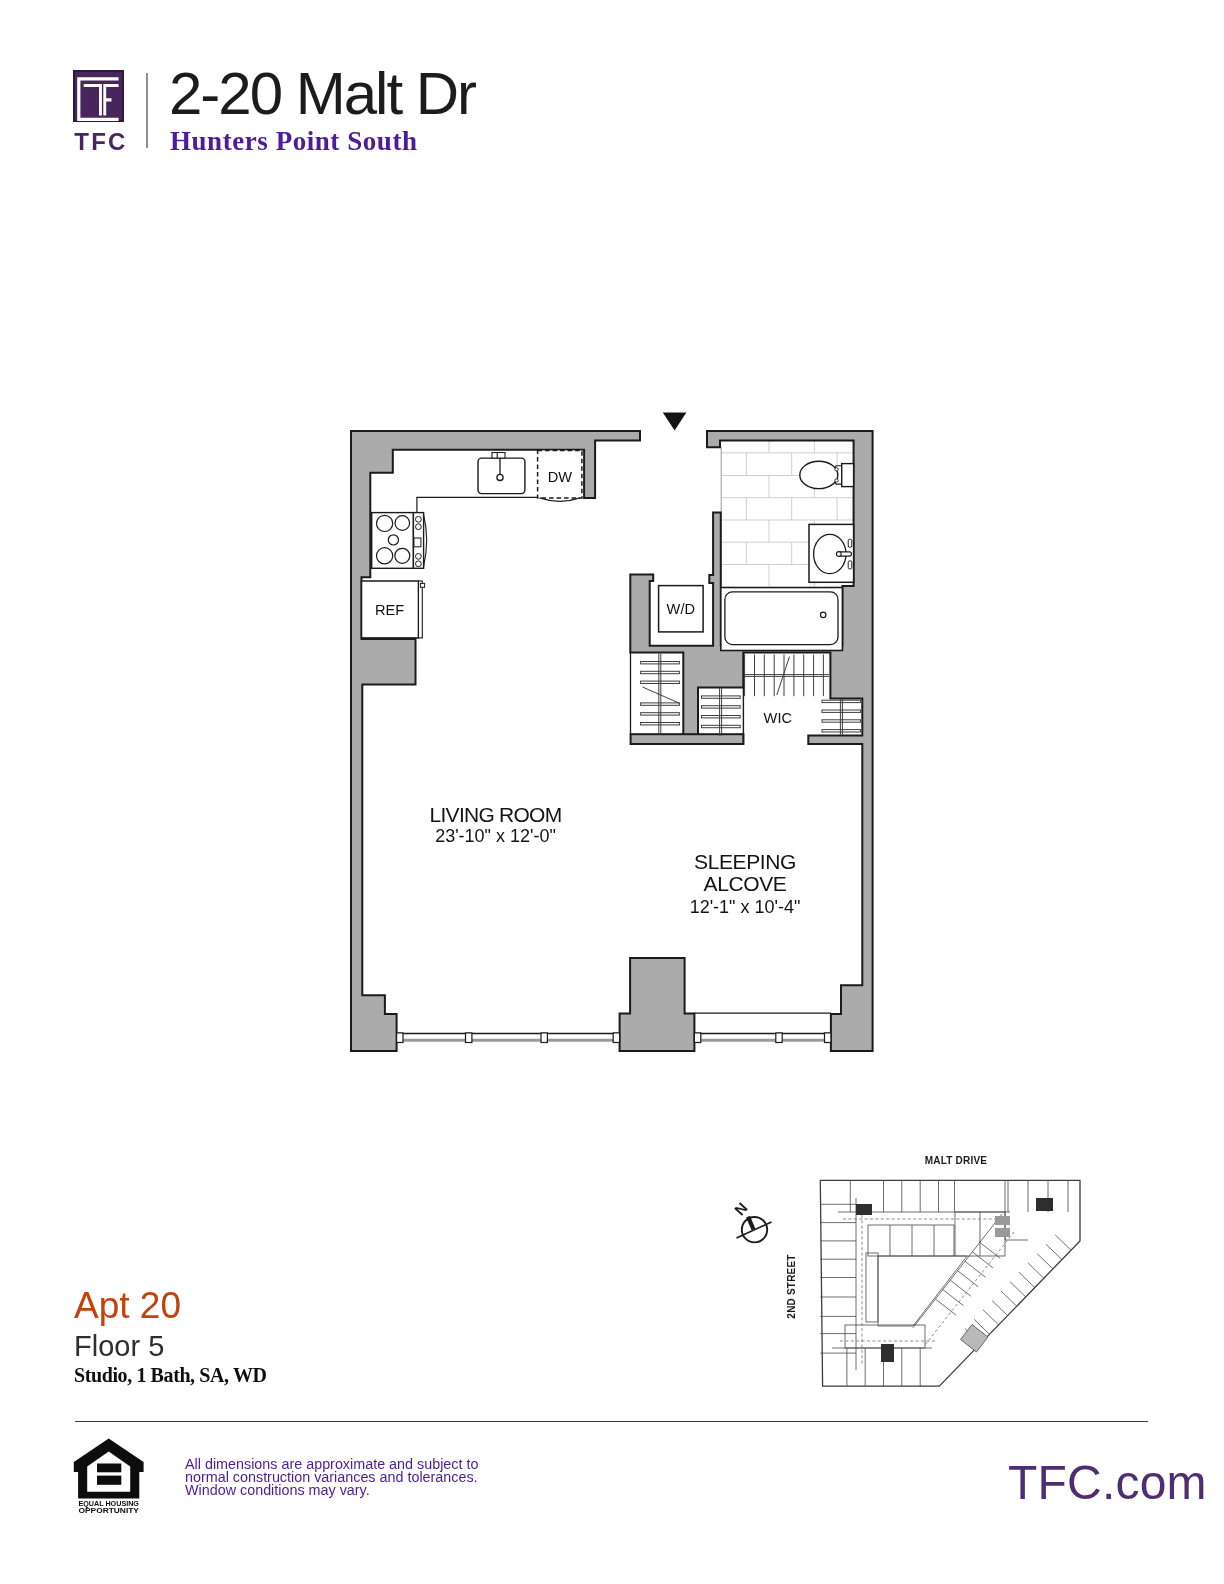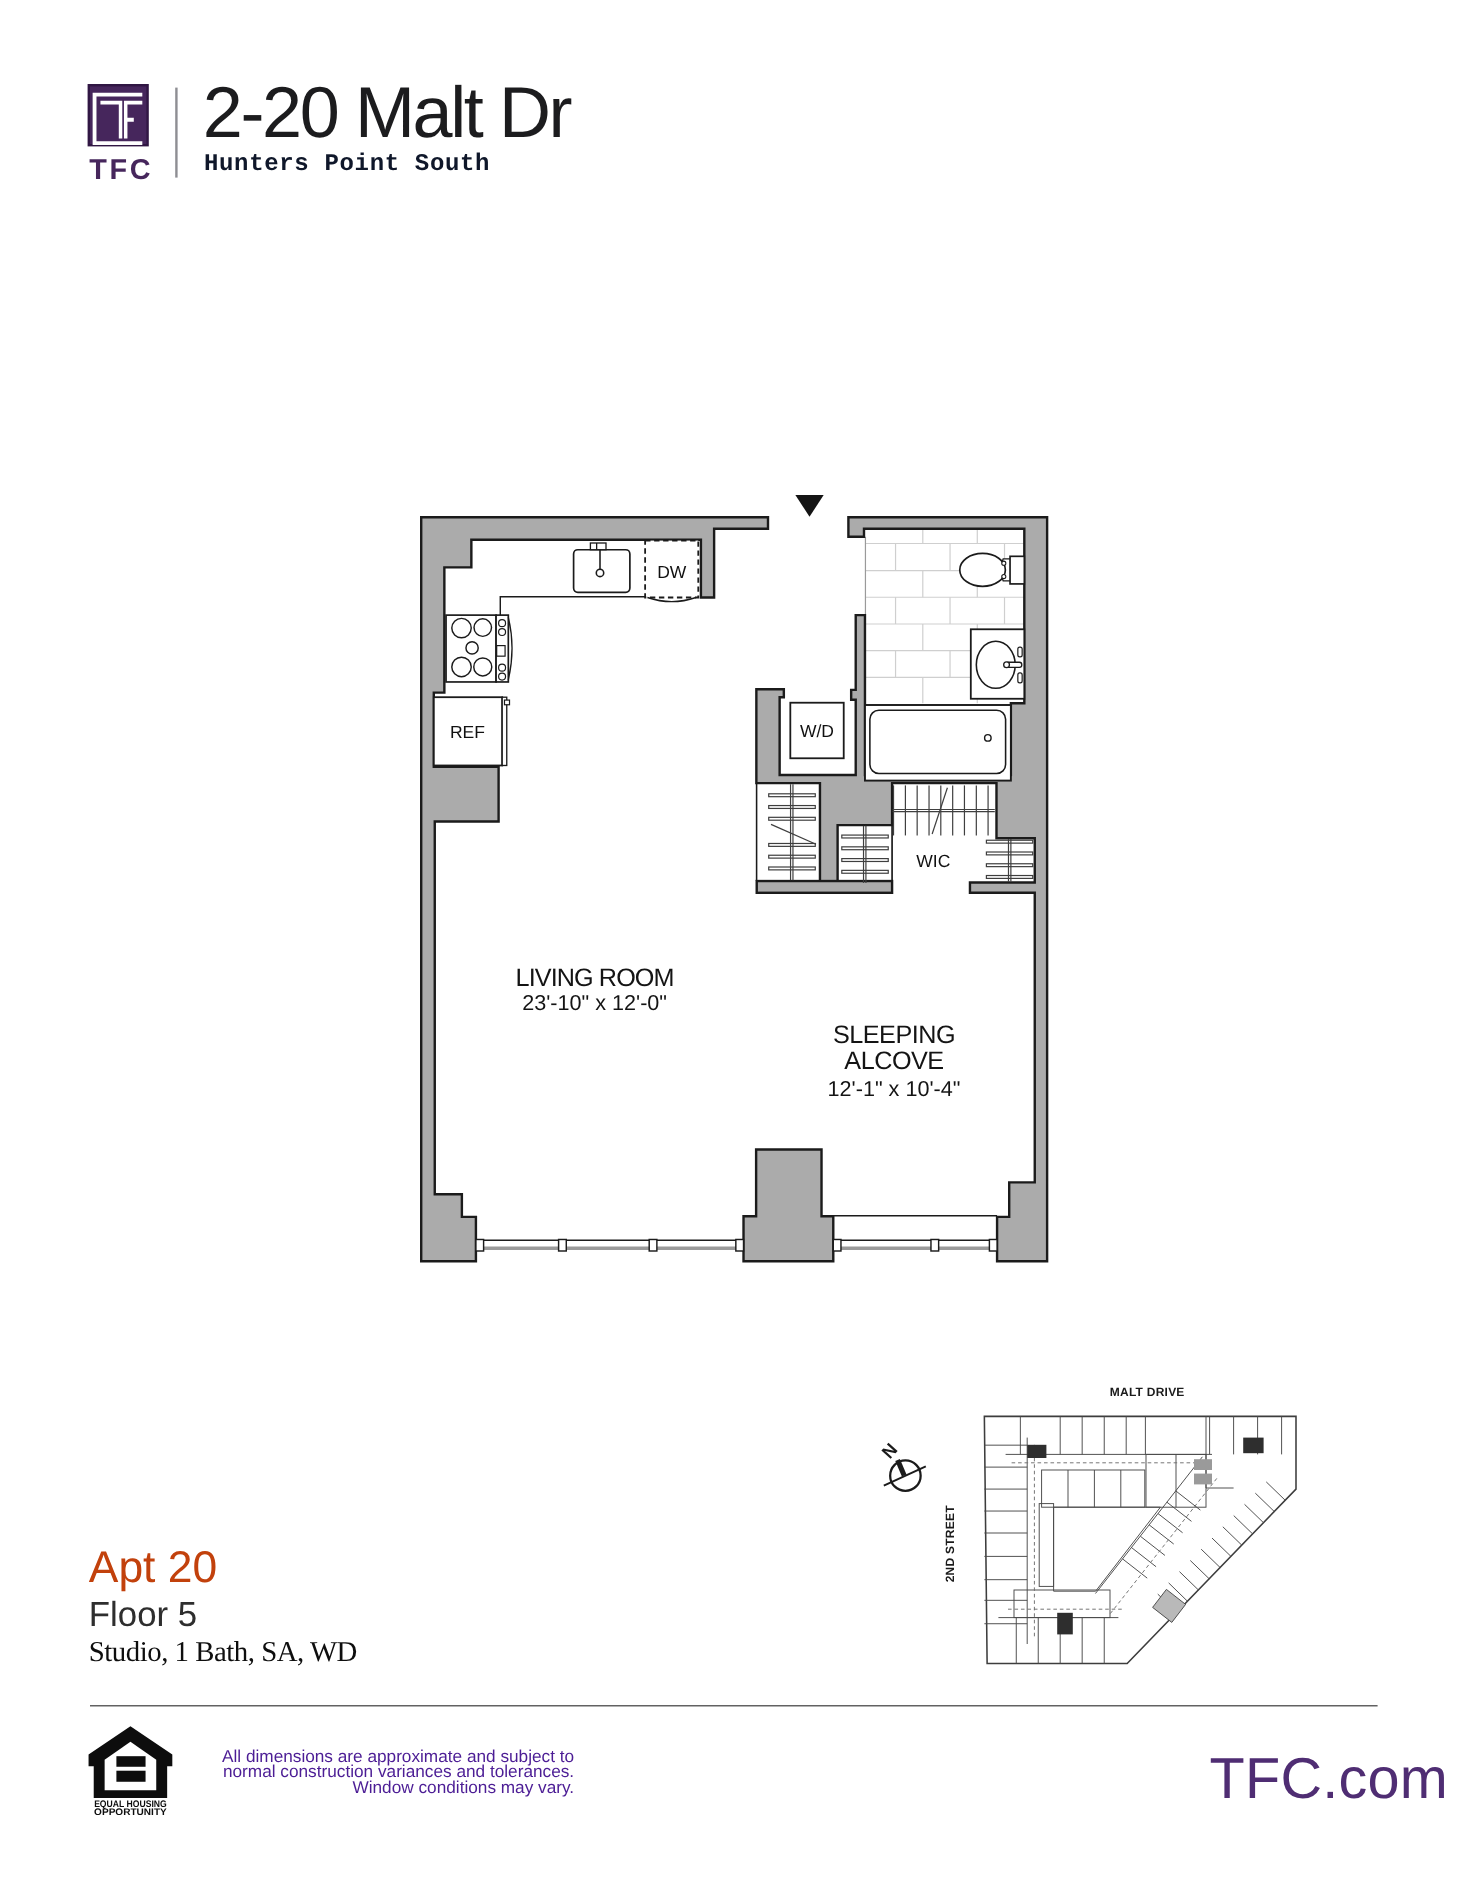--- a/index.html
+++ b/index.html
@@ -1,25 +1,25 @@
 <!DOCTYPE html>
 <html><head>
 <meta charset="utf-8">
 <style>
   html,body { margin:0; padding:0; background:#ffffff; }
   body { width:1224px; height:1584px; position:relative; overflow:hidden;
          font-family:"Liberation Sans", sans-serif; }
-  .abs { position:absolute; white-space:nowrap;text-align:right; }
+  .abs { position:absolute; white-space:nowrap; }
 </style>
 </head>
 <body>
 
 <div class="abs" style="left:169px;top:59px;font-size:60px;color:#1c1c1e;letter-spacing:-2px">2-20 Malt Dr</div>
 
-<div class="abs" style="left:170px;top:126px;font-size:20px;letter-spacing:0.55px;font-weight:bold;font-family:Liberation Mono, monospace;color:#0f172a">Hunters Point South</div>
+<div class="abs" style="left:170px;top:126px;font-size:27px;letter-spacing:0.55px;font-weight:bold;font-family:Liberation Serif, serif;color:#4c1d95">Hunters Point South</div>
 
 <div class="abs" style="left:146px;top:73px;width:2px;height:75px;background:#8e8e93"></div>
 
 <svg width="1224" height="1584" viewBox="0 0 1224 1584" style="position:absolute;left:0;top:0" font-family="Liberation Sans, sans-serif">
 
 <g stroke="#cfcfcf" stroke-width="1">
       <line x1="721.0" y1="452.9" x2="853.6" y2="452.9"></line>
       <line x1="721.0" y1="475.5" x2="853.6" y2="475.5"></line>
       <line x1="721.0" y1="497.7" x2="853.6" y2="497.7"></line>
       <line x1="721.0" y1="520.0" x2="853.6" y2="520.0"></line>
@@ -322,19 +322,19 @@
 <rect x="97" y="1475.6" width="24.3" height="9.2" fill="#0d0d0d"></rect>
 <text x="108.7" y="1505.8" font-size="8" font-weight="bold" text-anchor="middle" fill="#0d0d0d" textLength="60.5" lengthAdjust="spacingAndGlyphs">EQUAL HOUSING</text>
 <text x="108.7" y="1512.8" font-size="8" font-weight="bold" text-anchor="middle" fill="#0d0d0d" textLength="60.5" lengthAdjust="spacingAndGlyphs">OPPORTUNITY</text>
 </g>
 </svg>
 
 <div class="abs" style="left:74px;top:1285px;font-size:37px;color:#c2410c">Apt 20</div>
 
 <div class="abs" style="left:74px;top:1330px;font-size:29px;color:#2e2e2e">Floor 5</div>
 
-<div class="abs" style="left:74px;top:1364px;font-size:24px;font-weight:normal;letter-spacing:-0.4px;font-family:'Liberation Serif',serif;color:#0e0e0e">Studio, 1 Bath, SA, WD</div>
+<div class="abs" style="left:74px;top:1364px;font-size:20px;font-weight:bold;letter-spacing:-0.4px;font-family:'Liberation Serif',serif;color:#0e0e0e">Studio, 1 Bath, SA, WD</div>
 
 <div class="abs" style="left:75px;top:1421px;width:1073px;height:1.4px;background:#3c3c3c"></div>
 
 <div class="abs" style="left:185px;top:1457.5px;font-size:14.35px;line-height:13.3px;color:#4c1d95">All dimensions are approximate and subject to<br>normal construction variances and tolerances.<br>Window conditions may vary.</div>
 
 <div class="abs" style="left:1008px;top:1455px;font-size:48px;letter-spacing:0.2px;color:#4f2d73">TFC.com</div>
 
 </body></html>

